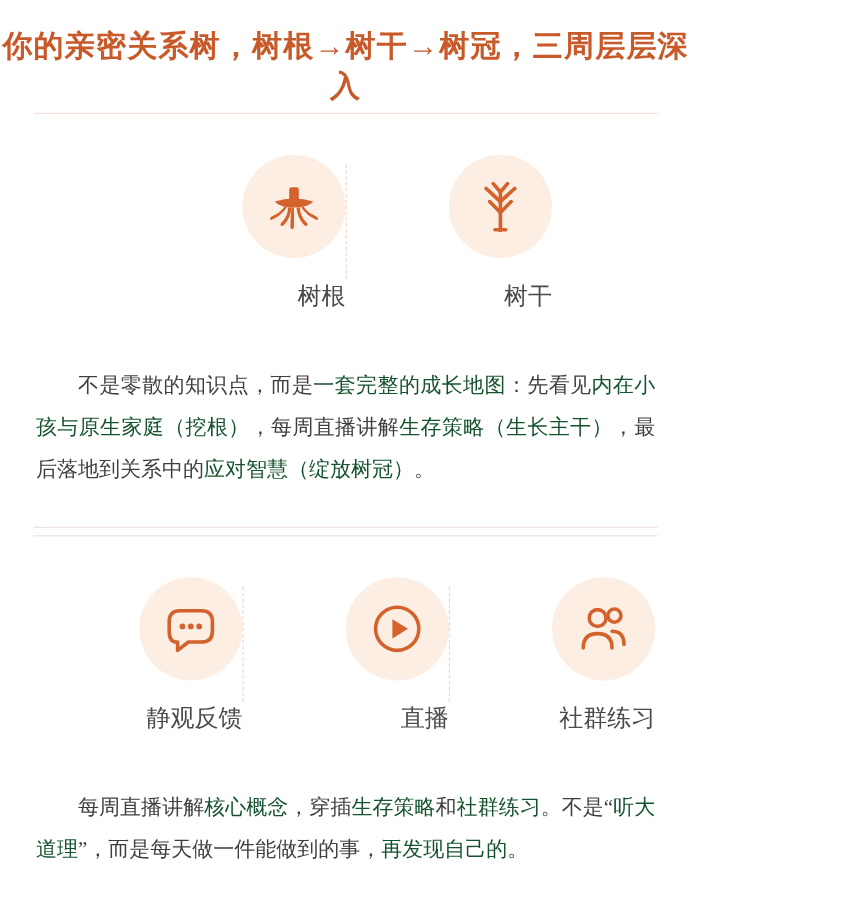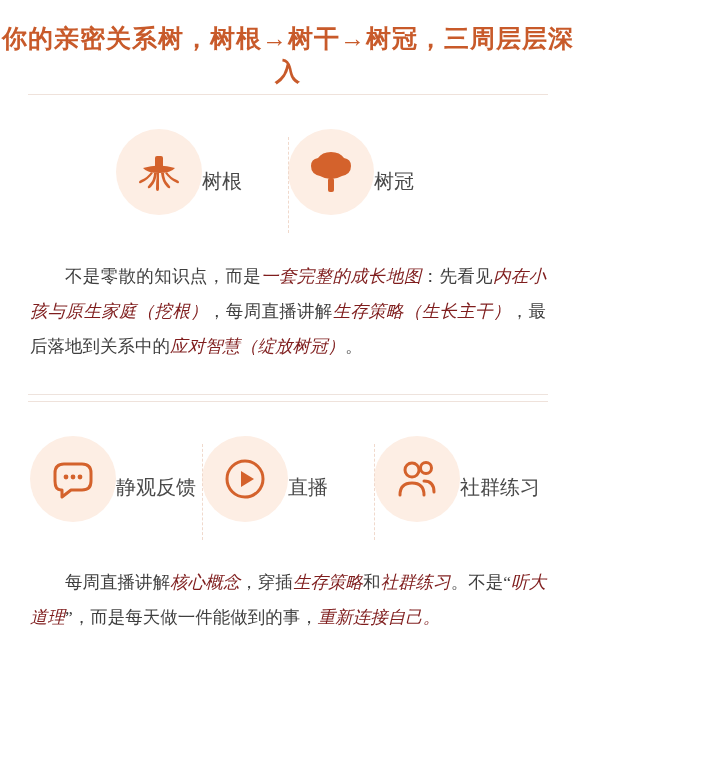--- a/index.html
+++ b/index.html
@@ -50,21 +50,22 @@
   .icon-row {
     display: flex;
     justify-content: center;
     align-items: flex-start;
     gap: 0px;
     padding-top: 34px;
   }
   .icon-cell {
     width: 172px;
     display: flex;
-    align-items: center;
+    flex-direction: column;
+    align-items: flex-end;
     position: relative;
   }
   .icon-cell + .icon-cell::before {
     content: "";
     position: absolute;
     left: 0;
     top: 8px;
     width: 1px;
     height: 96px;
     border-left: 1px dashed #f0d9cc;
@@ -92,22 +93,21 @@
   }
   .para {
     font-size: 17.5px;
     line-height: 2.0;
     color: #3f3f3f;
     text-align: justify;
     text-indent: 2em;
     font-family: "Liberation Serif", "DejaVu Serif", serif;
   }
   .hl {
-    color: #7f1d1d;
-    font-style: italic;
+    color: #14532d;
   }
 
   .sep-rule {
     margin: 30px 28px 0 28px;
     height: 1px;
     background: #eee3dd;
   }
 
   .sec2 {
     margin-top: 6px;
@@ -136,32 +136,38 @@
               <path d="M28 27 q1 9 6 14 q2 2 3 1 q1 -1 -1 -3 q-5 -5 -5 -12 z"></path>
               <path d="M20 27 q-5 7 -12 10 q-2 1 -2 -1 q0 -1 2 -2 q7 -3 10 -8 z"></path>
               <path d="M32 27 q5 7 12 10 q2 1 2 -1 q0 -1 -2 -2 q-7 -3 -10 -8 z"></path>
               <path d="M26 27 q0 10 0 16 q0 2 -1.5 2 q-1.5 0 -1.5 -2 q0 -7 1 -16 z"></path>
             </g>
           </svg>
         </div>
         <div class="icon-label">树根</div>
       </div>
 
-
-      <div class="icon-cell">
-        <div class="circle orange-soft">
-          <svg width="52" height="52" viewBox="0 0 52 52" aria-hidden="true">
-            <g fill="#d4622c">
-              <path d="M26 6 q9 0 13 6 q7 1 7 8 q0 8 -9 10 q-5 3 -11 3 q-6 0 -11 -3 q-9 -2 -9 -10 q0 -7 7 -8 q4 -6 13 -6 z"></path>
-              <rect x="23" y="32" width="6" height="14" rx="2"></rect>
+      <div class="icon-cell">
+        <div class="circle orange-soft">
+          <svg width="52" height="52" viewBox="0 0 52 52" aria-hidden="true">
+            <g stroke="#d4622c" stroke-width="3" fill="none" stroke-linecap="round">
+              <line x1="26" y1="46" x2="26" y2="14"></line>
+              <line x1="26" y1="22" x2="14" y2="11"></line>
+              <line x1="26" y1="22" x2="38" y2="11"></line>
+              <line x1="26" y1="31" x2="17" y2="22"></line>
+              <line x1="26" y1="31" x2="35" y2="22"></line>
+              <line x1="26" y1="14" x2="20" y2="7"></line>
+              <line x1="26" y1="14" x2="32" y2="7"></line>
             </g>
-          </svg>
-        </div>
-        <div class="icon-label">树冠</div>
-      </div>
+            <rect x="20" y="44" width="12" height="3" rx="1.5" fill="#d4622c"></rect>
+          </svg>
+        </div>
+        <div class="icon-label">树干</div>
+      </div>
+
 
     </div>
 
     <div class="para-wrap">
       <p class="para">
         <span>不是零散的知识点，而是</span><span class="hl">一套完整的成长地图</span><span>：先看见</span><span class="hl">内在小孩与原生家庭（挖根）</span><span>，每周直播讲解</span><span class="hl">生存策略（生长主干）</span><span>，最后落地到关系中的</span><span class="hl">应对智慧（绽放树冠）</span><span>。</span>
       </p>
     </div>
   </div>
 
@@ -207,18 +213,18 @@
             </g>
           </svg>
         </div>
         <div class="icon-label">社群练习</div>
       </div>
 
     </div>
 
     <div class="para-wrap">
       <p class="para">
-        <span>每周直播讲解</span><span class="hl">核心概念</span><span>，穿插</span><span class="hl">生存策略</span><span>和</span><span class="hl">社群练习</span><span>。不是“</span><span class="hl">听大道理</span><span>”，而是每天做一件能做到的事，</span><span class="hl">重新连接自己。</span>
+        <span>每周直播讲解</span><span class="hl">核心概念</span><span>，穿插</span><span class="hl">生存策略</span><span>和</span><span class="hl">社群练习</span><span>。不是“</span><span class="hl">听大道理</span><span>”，而是每天做一件能做到的事，</span><span class="hl">再发现自己的。</span>
       </p>
     </div>
   </div>
 
 </div>
 
 </body></html>

